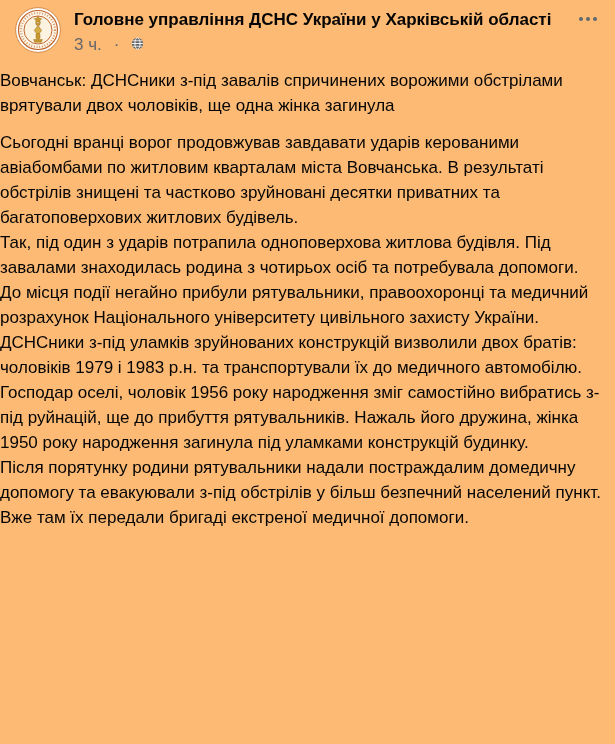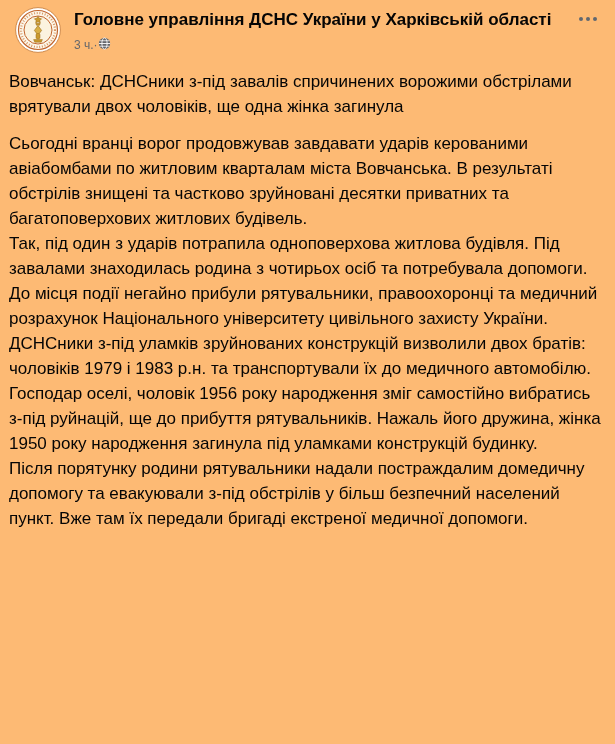--- a/index.html
+++ b/index.html
@@ -40,24 +40,24 @@
     font-size: 17px;
     font-weight: bold;
     color: #050505;
     line-height: 25px;
     margin-top: 2px;
     text-decoration: none;
     cursor: pointer;
   }
   .meta {
     display: flex;
-    align-items: center;
-    gap: 0;
+    align-items: flex-end;
+    gap: 12px;
     margin-top: 4px;
-    font-size: 12px;
+    font-size: 17px;
     line-height: 16px;
     color: #65676B;
   }
   .meta .timestamp { cursor: pointer; }
   .meta .sep { color: #65676B; }
   .globe { display: inline-block; margin-top: 1px; }
   .more-btn {
     flex: 0 0 auto;
     display: flex;
     align-items: center;
@@ -69,21 +69,21 @@
     border-radius: 50%;
   }
   .more-btn .dot {
     width: 4px;
     height: 4px;
     border-radius: 50%;
     background: #606770;
   }
   
   .content {
-    padding: 15px 9px 8px 9px;
+    padding: 15px 9px 8px 0;
     font-size: 17px;
     line-height: 25px;
     color: #050505;
     word-wrap: break-word;
   }
   .content p { margin: 0; }
   .content p.lede { margin-bottom: 12px; }
 </style>
 </head>
 <body>

